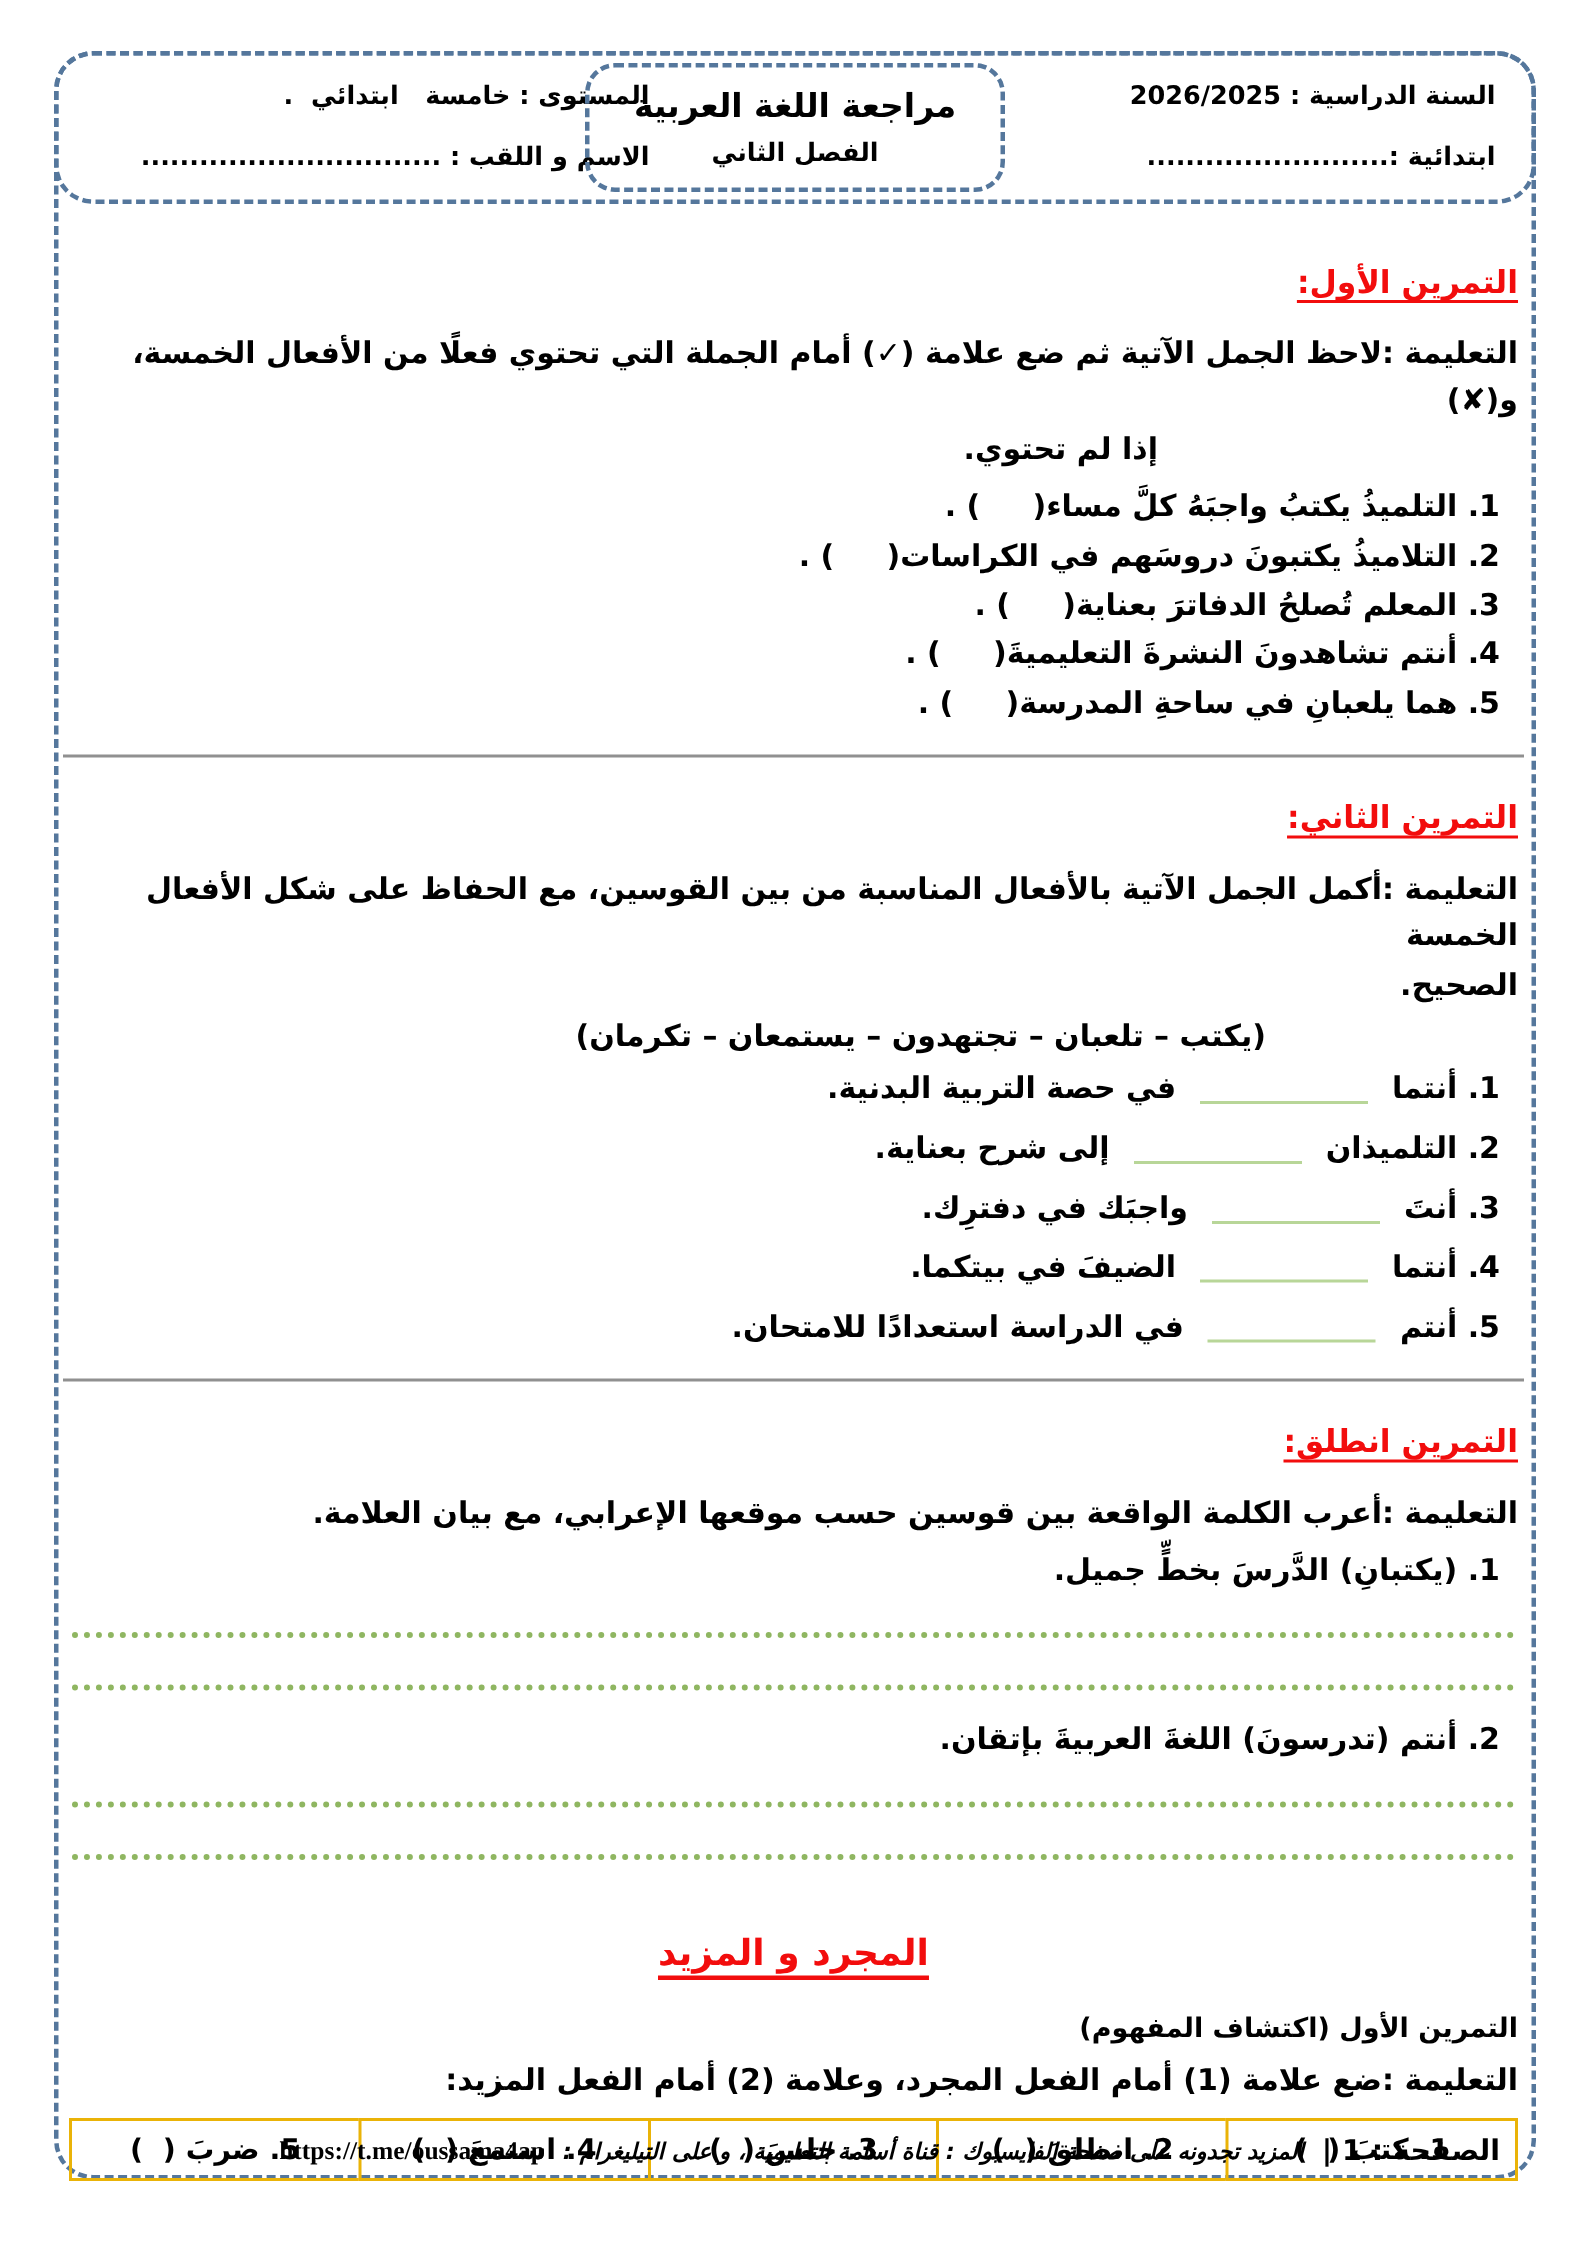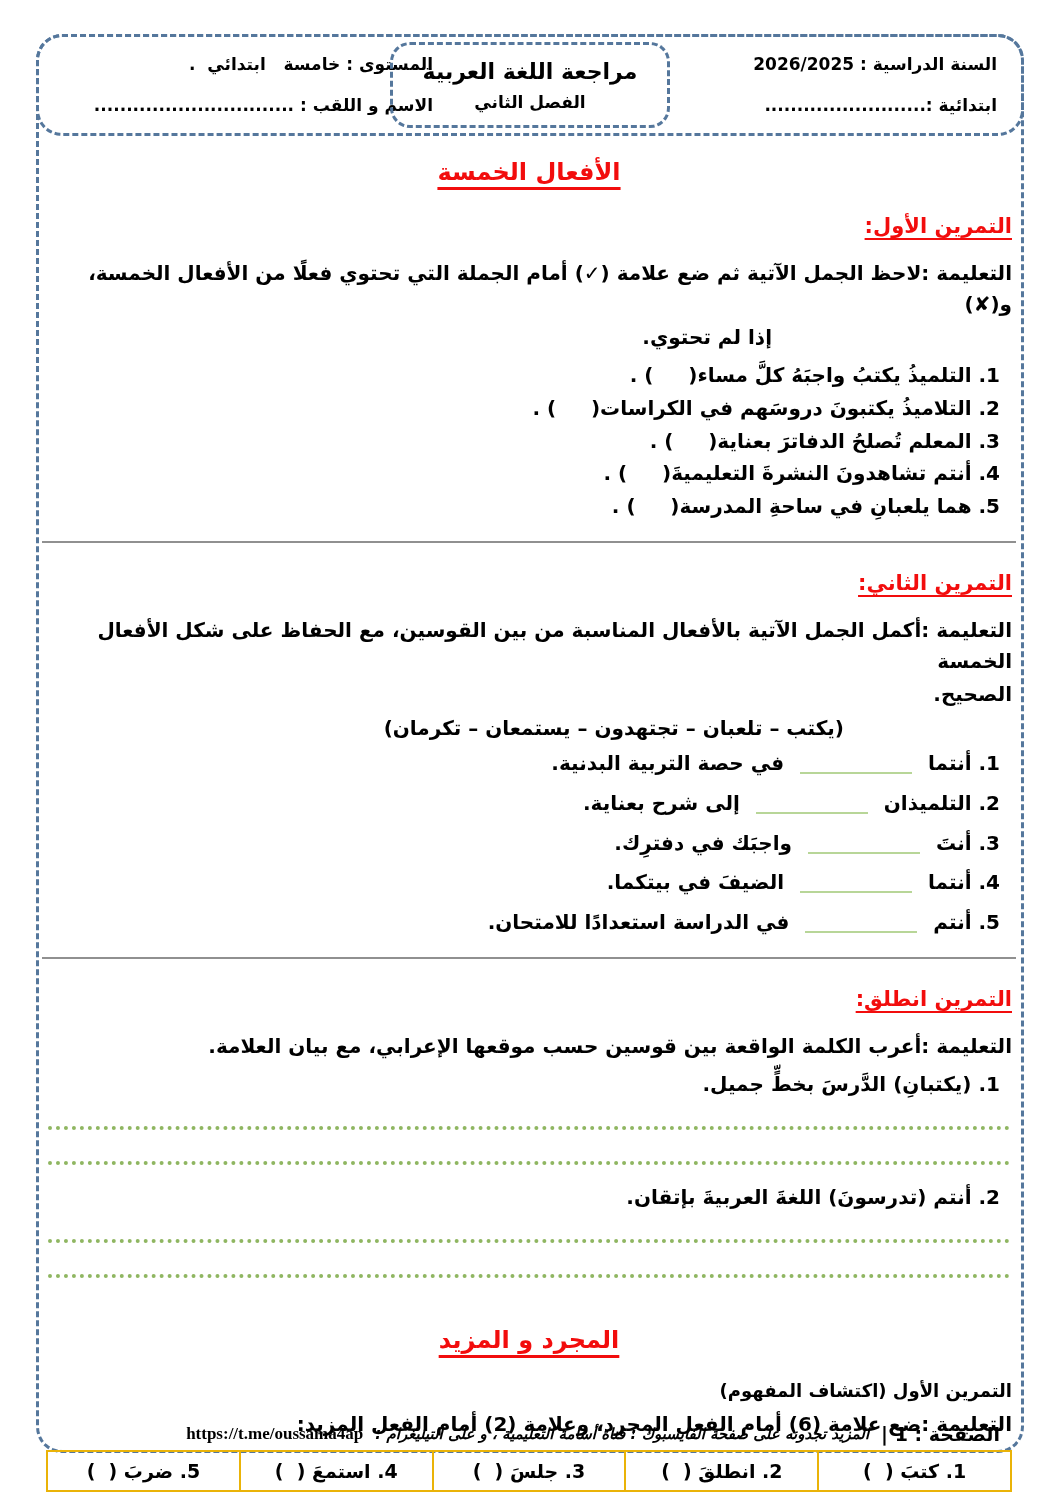--- a/index.html
+++ b/index.html
@@ -90,21 +90,20 @@
       <div class="h-sub">الفصل الثاني</div>
     </div>
     <div class="h-left">
       <div>المستوى : خامسة&nbsp;&nbsp;&nbsp;ابتدائي&nbsp;&nbsp;.</div>
       <div>الاسم و اللقب : ...............................</div>
     </div>
   </header>
 
   <main class="content">
 
-    <h1 class="main-title"><span>الأفعال الخمسة</span></h1>
 
     <h2 class="ex-heading">التمرين الأول:</h2>
     <p class="instr"><span class="instr-label">التعليمة :</span><span>لاحظ الجمل الآتية ثم ضع علامة (✓) أمام الجملة التي تحتوي فعلًا من الأفعال الخمسة، و(✘)</span></p>
     <p class="instr-cont indent-big">إذا لم تحتوي.</p>
 
     <div class="items">
       <div class="item">1. التلميذُ يكتبُ واجبَهُ كلَّ مساء(&nbsp;&nbsp;&nbsp;&nbsp;&nbsp;)&nbsp;.</div>
       <div class="item">2. التلاميذُ يكتبونَ دروسَهم في الكراسات(&nbsp;&nbsp;&nbsp;&nbsp;&nbsp;)&nbsp;.</div>
       <div class="item">3. المعلم تُصلحُ الدفاترَ بعناية(&nbsp;&nbsp;&nbsp;&nbsp;&nbsp;)&nbsp;.</div>
       <div class="item">4. أنتم تشاهدونَ النشرةَ التعليميةَ(&nbsp;&nbsp;&nbsp;&nbsp;&nbsp;)&nbsp;.</div>
@@ -139,21 +138,21 @@
 
     <div class="items" style="margin-top:16px;">
       <div class="item">2. أنتم (تدرسونَ) اللغةَ العربيةَ بإتقان.</div>
     </div>
     <div class="dotline first"></div>
     <div class="dotline"></div>
 
     <h1 class="main-title section2-title"><span>المجرد و المزيد</span></h1>
 
     <h3 class="sub-heading">التمرين الأول (اكتشاف المفهوم)</h3>
-    <p class="instr" style="margin-top:8px;"><span class="instr-label">التعليمة :</span><span>ضع علامة (6) أمام الفعل المجرد، وعلامة (2) أمام الفعل المزيد:</span></p>
+    <p class="instr" style="margin-top:8px;"><span class="instr-label">التعليمة :</span><span>ضع علامة (1) أمام الفعل المجرد، وعلامة (2) أمام الفعل المزيد:</span></p>
 
     <table class="verbs-table">
       <tbody>
           <tr>
         <td>1. كتبَ (&nbsp;&nbsp;)</td>
         <td>2. انطلقَ (&nbsp;&nbsp;)</td>
         <td>3. جلسَ (&nbsp;&nbsp;)</td>
         <td>4. استمعَ (&nbsp;&nbsp;)</td>
         <td>5. ضربَ (&nbsp;&nbsp;)</td>
       </tr>

